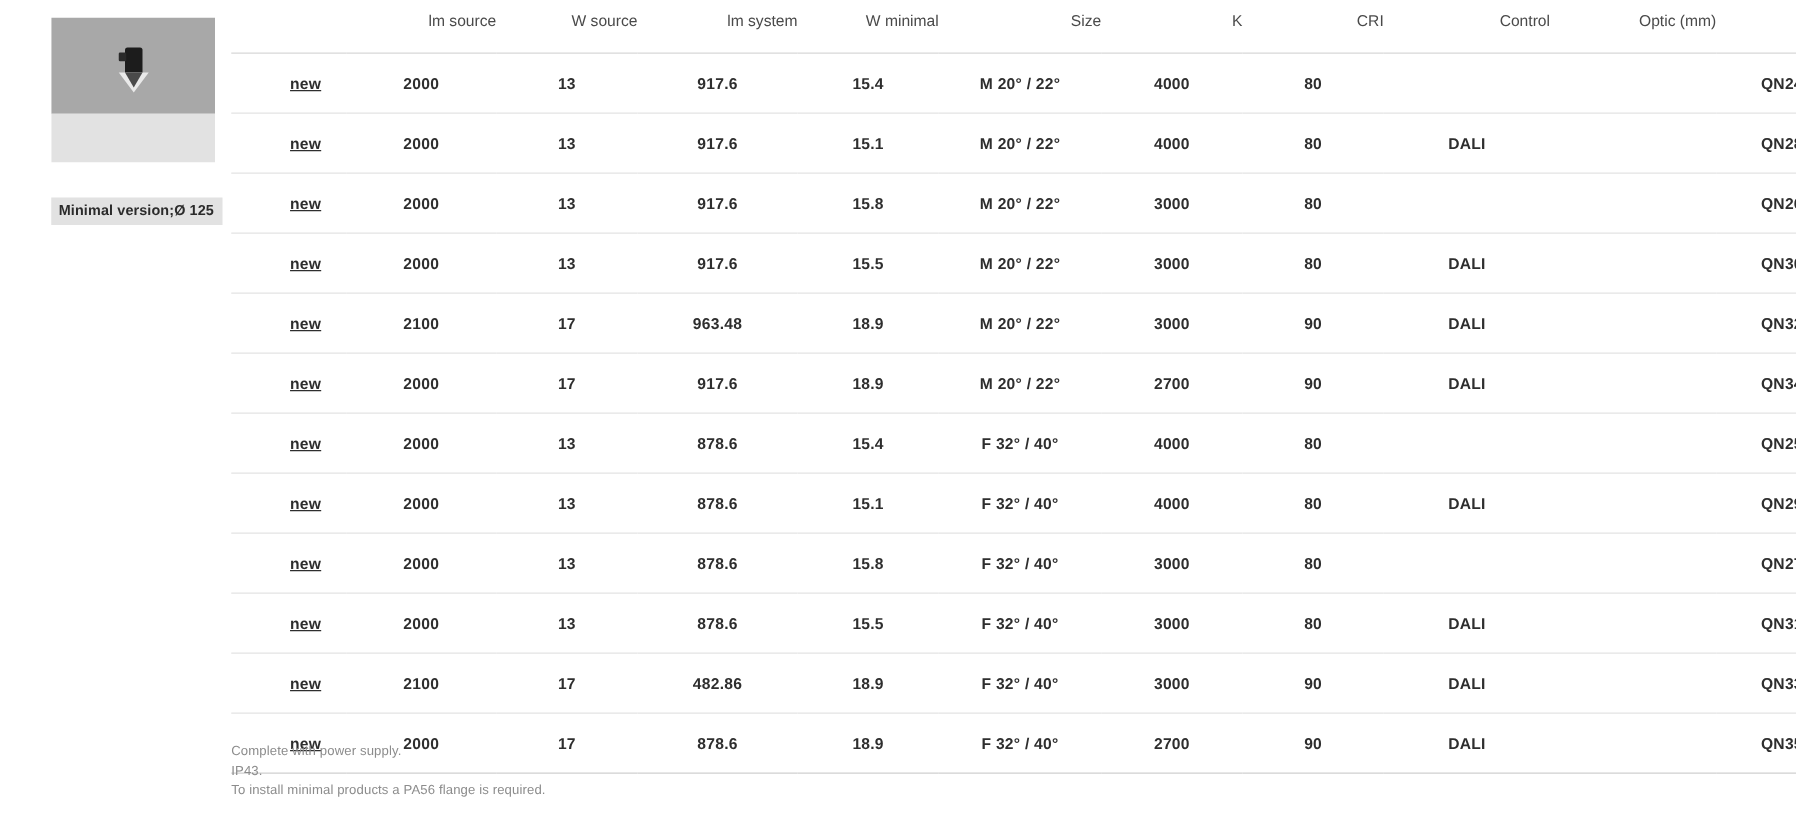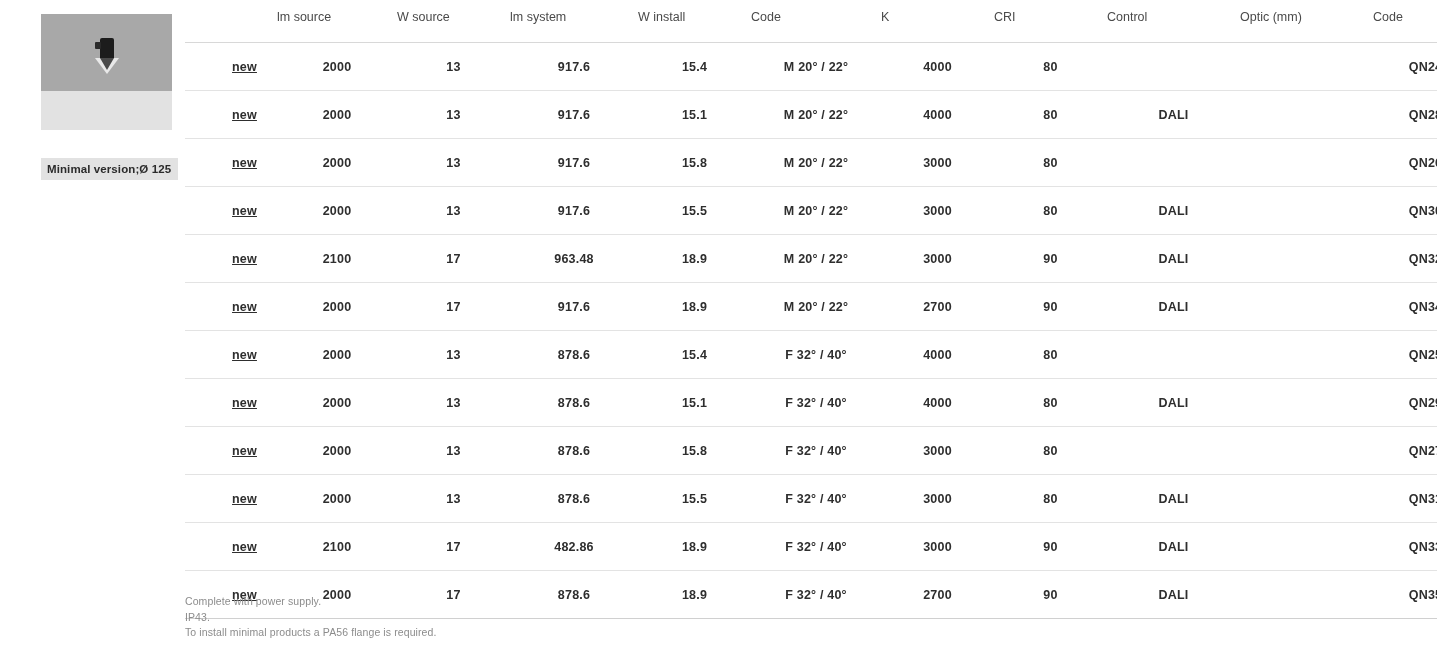--- a/index.html
+++ b/index.html
@@ -114,21 +114,21 @@
   table.spec {
     border-collapse: collapse;
     width: 1233px;
     table-layout: fixed;
   }
   table.spec th {
     font-size: 12.5px;
     font-weight: normal;
     color: #4a4a4a;
     padding: 0 0 18px 0;
-    text-align: left;
+    text-align: right;
     border-bottom: 1px solid #d8d8d8;
     vertical-align: bottom;
     margin-top: 34px;
   }
   table.spec td {
     font-size: 12.5px;
     color: #2e2e2e;
     text-align: center;
     height: 45px;
     border-bottom: 1px solid #e3e3e3;
@@ -209,22 +209,22 @@
           <col class="c-control">
           <col class="c-size">
           <col class="c-code">
       </colgroup>
       <thead>
         <tr>
           <th></th>
           <th>lm source</th>
           <th>W source</th>
           <th>lm system</th>
-          <th>W install</th>
-          <th>Code</th>
+          <th>W minimal</th>
+          <th>Size</th>
           <th>K</th>
           <th>CRI</th>
           <th>Control</th>
           <th>Optic (mm)</th>
           <th>Code</th>
         </tr>
       </thead>
       <tbody>
           <tr>
             <td class="new-cell">new</td>

